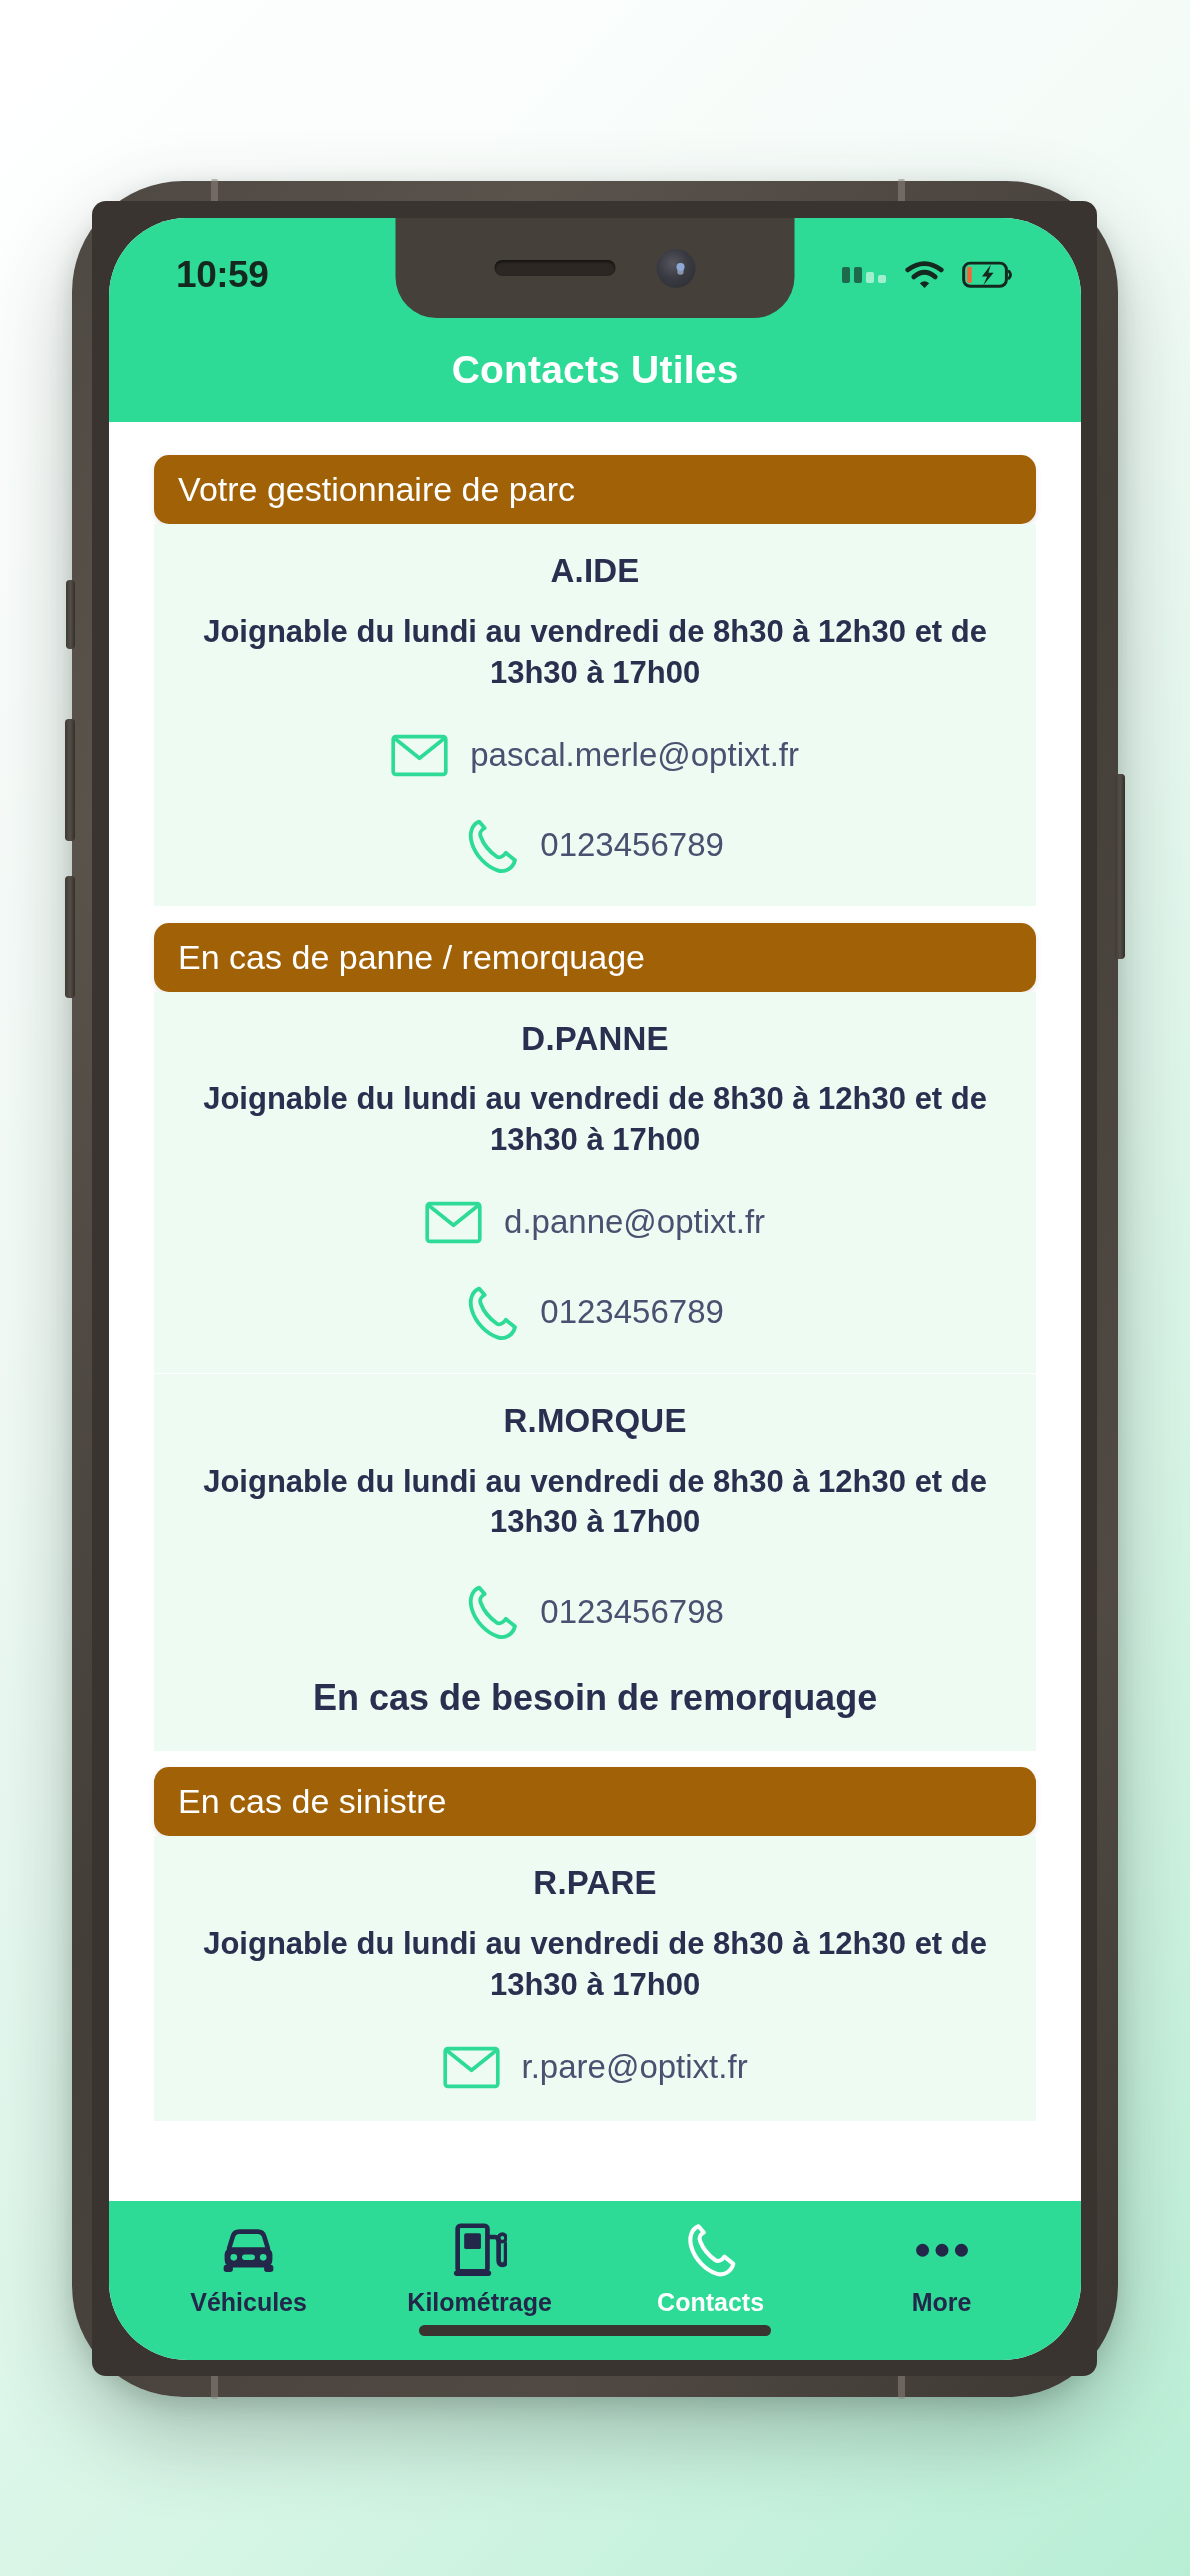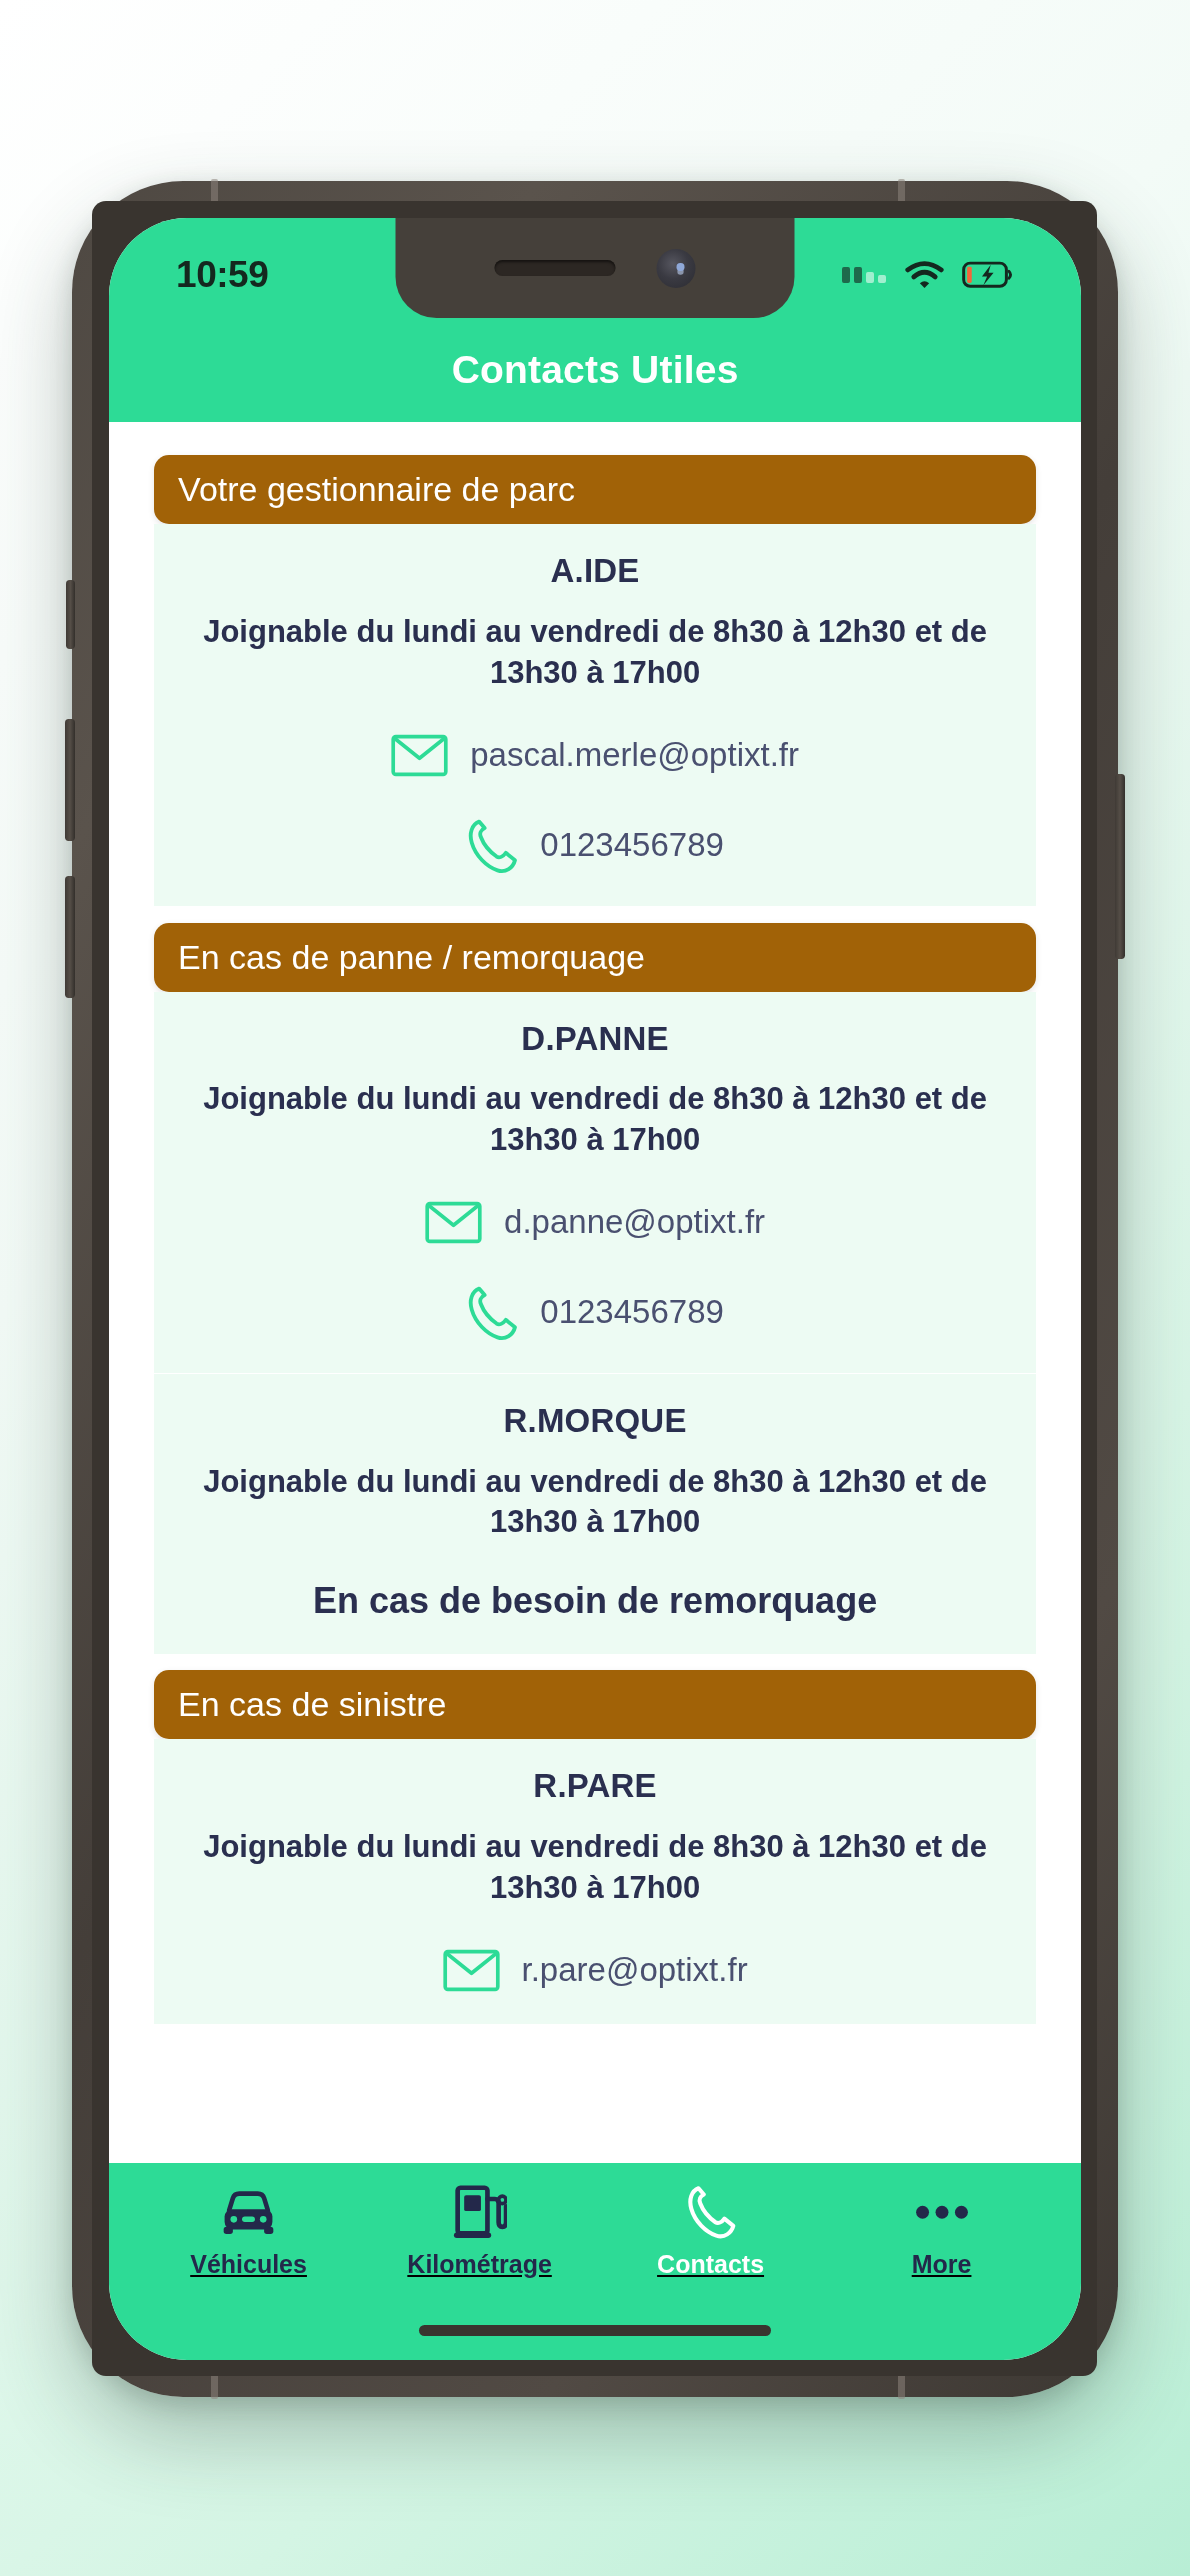--- a/index.html
+++ b/index.html
@@ -225,29 +225,28 @@
     font-size: 33px;
     color: #4a5070;
     font-weight: 400;
   }
 
   .icon-mail, .icon-phone { flex: 0 0 auto; display:block; }
 
   
   #tab-bar {
     flex: 0 0 auto;
-    height: 197px;
+    height: 159px;
     background: #2ddb96;
     display: flex;
     align-items: flex-start;
     justify-content: space-around;
     padding: 20.4px 24px 0 24px;
     position: relative;
     z-index: 20;
-    text-decoration: underline;
   }
   .tab-item {
     display: flex;
     flex-direction: column;
     align-items: center;
     gap: 9.3px;
     width: 20%;
   }
   .tab-icon-box {
     height: 57px;
@@ -360,20 +359,26 @@
             <svg class="icon-phone" width="52" height="57" viewBox="0 0 56 62">
               <path d="M14 5 C6 8 3 18 6 28 C10 42 22 54 34 58 C43 61 51 55 53 47 L43 39 C40 43 36 45 33 43 C26 38 19 30 16 22 C14 18 16 14 20 12 Z" fill="none" stroke="#2ddb96" stroke-width="4.2" stroke-linejoin="round" stroke-linecap="round"></path>
             </svg>
             <span class="value">0123456789</span>
           </div>
         </div>
 
         <div class="contact-card spaced divided">
           <div class="contact-name">R.MORQUE</div>
           <div class="contact-hours">Joignable du lundi au vendredi de 8h30 à 12h30 et de 13h30 à 17h00</div>
+          <div class="contact-line">
+            <svg class="icon-phone" width="52" height="57" viewBox="0 0 56 62">
+              <path d="M14 5 C6 8 3 18 6 28 C10 42 22 54 34 58 C43 61 51 55 53 47 L43 39 C40 43 36 45 33 43 C26 38 19 30 16 22 C14 18 16 14 20 12 Z" fill="none" stroke="#2ddb96" stroke-width="4.2" stroke-linejoin="round" stroke-linecap="round"></path>
+            </svg>
+            <span class="value">0123456798</span>
+          </div>
           <div class="contact-note">En cas de besoin de remorquage</div>
         </div>
 
         <div class="section-header">En cas de sinistre</div>
         <div class="contact-card">
           <div class="contact-name">R.PARE</div>
           <div class="contact-hours">Joignable du lundi au vendredi de 8h30 à 12h30 et de 13h30 à 17h00</div>
           <div class="contact-line">
             <svg class="icon-mail" width="57" height="43" viewBox="0 0 62 46">
               <rect x="2.4" y="2.4" width="57.2" height="41.2" rx="3" fill="none" stroke="#2ddb96" stroke-width="4"></rect>

